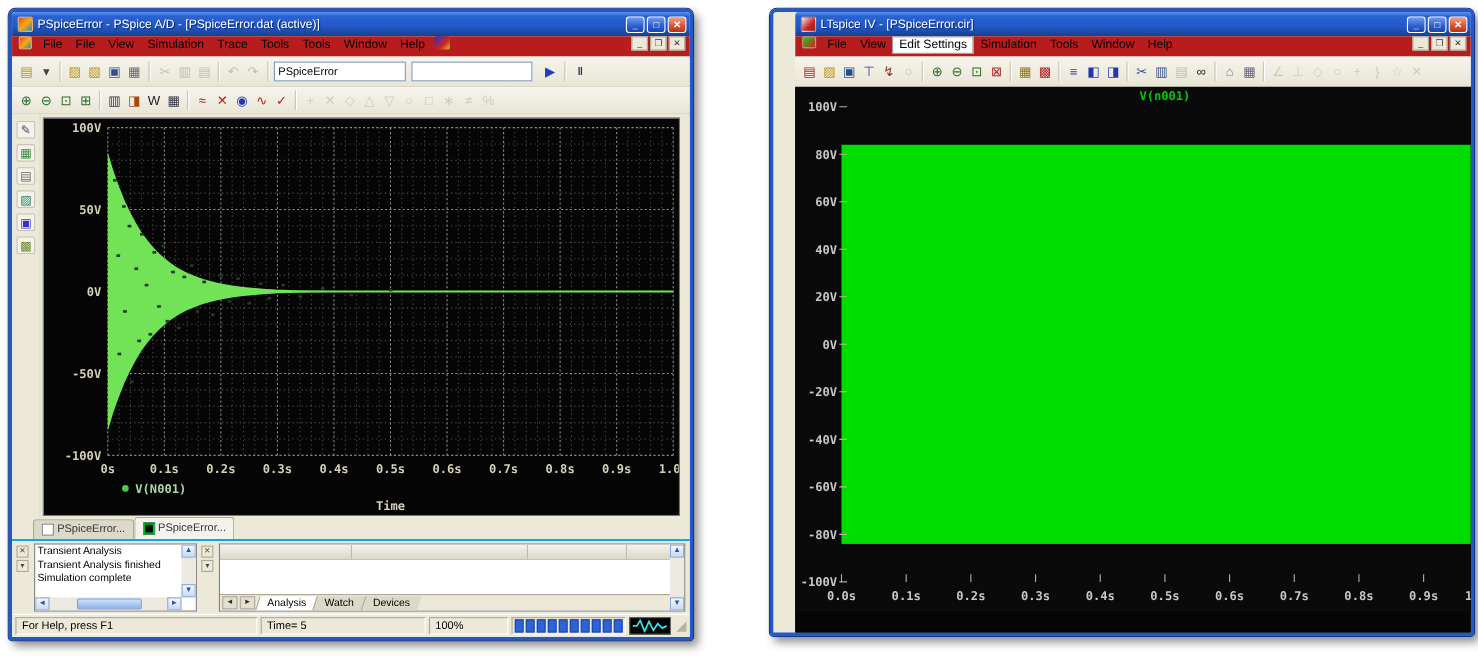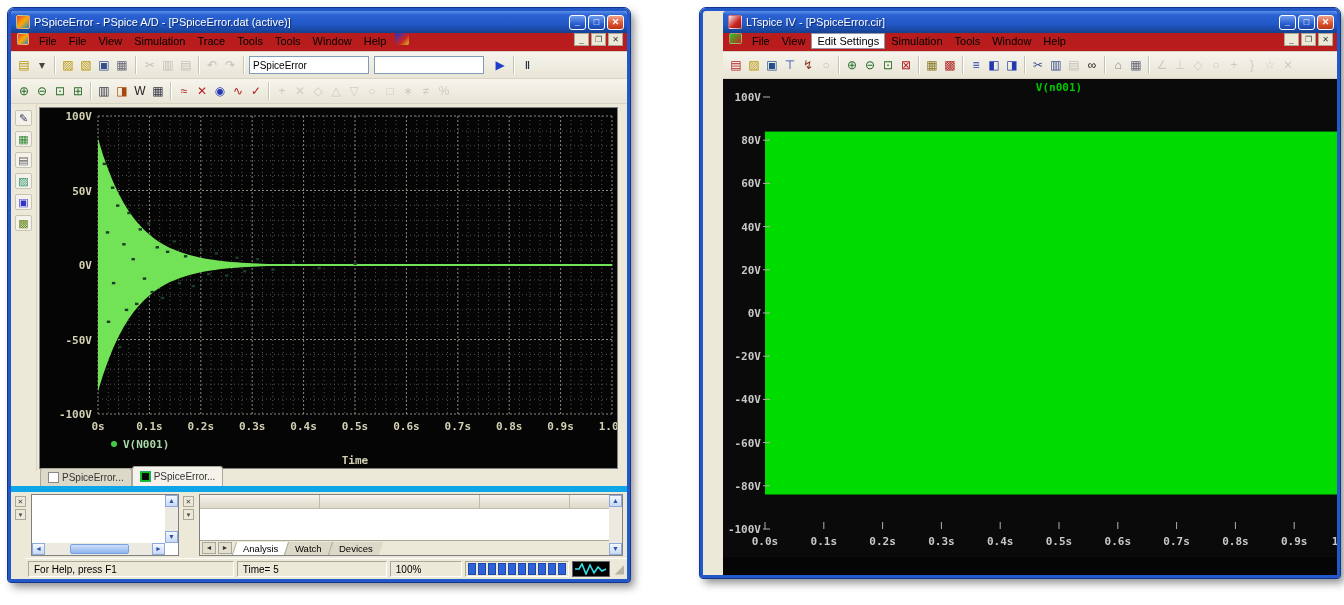--- a/index.html
+++ b/index.html
@@ -52,22 +52,22 @@
   .mainrow { flex:1 1 auto; display:flex; min-height:0; }
   .sidebar { flex:0 0 26px; display:flex; flex-direction:column; align-items:center;
     gap:5px; padding-top:6px; background:#ece9d8; border-right:1px solid #d8d4c4; }
   .sideicon { width:17px; height:16px; display:flex; align-items:center; justify-content:center;
     font-size:11px; border:1px solid #c8c4b4; border-radius:2px; background:#f4f2ea; }
   .plotpane { flex:1; padding:3px 9px 2px 2px; background:#ece9d8; min-width:0; }
   .plotblack { background:#050505; border:1px solid #808080; width:100%; height:100%; overflow:hidden; }
   svg text { font-family:"DejaVu Sans Mono", monospace; }
 
   
-  .doctabs { height:21px; flex:0 0 21px; display:flex; align-items:flex-end; padding-left:29px;
-    background:#ece9d8; border-bottom:6px solid #0ea5e9; }
+  .doctabs { height:21px; flex:0 0 21px; display:flex; align-items:flex-end; padding-left:19px;
+    background:#ece9d8; border-bottom:2px solid #0ea5e9; }
   .doctab { display:flex; align-items:center; gap:3px; height:18px; padding:0 7px; font-size:10px;
     border:1px solid #aca899; border-bottom:none; border-radius:3px 3px 0 0;
     background:#ddd9c8; color:#333; }
   .doctab.active { background:#f4f2ea; height:20px; font-weight:normal; }
   .tabico { width:11px; height:11px; border:1px solid #888; background:#fff; }
   .tabico.chart { background:#0a0a0a; border-color:#2a6; box-shadow:inset 0 0 0 1px #0c0; }
 
   
   .bottomrow { flex:0 0 66px; display:flex; gap:4px; padding:2px 4px; background:#ece9d8; }
   .panelctl { flex:0 0 12px; display:flex; flex-direction:column; gap:2px; padding-top:2px; }
@@ -96,21 +96,21 @@
     line-height:10px; text-align:center; color:#333; margin-right:2px; }
   .wtab { font-size:9.5px; padding:0 8px; height:13px; line-height:13px;
     border-left:1px solid #aca899; transform:skewX(-18deg); background:#ddd9c8; }
   .wtab > span { display:inline-block; transform:skewX(18deg); }
   .wtab.active { background:#fff; font-weight:normal; }
   .wvscroll { position:absolute; right:0; top:0; bottom:0; width:13px; background:#ece9e0;
     display:flex; flex-direction:column; justify-content:space-between; }
 
   
   .statusbar { height:21px; flex:0 0 21px; display:flex; align-items:flex-start; gap:3px;
-    padding:2px 3px; background:#ece9d8; border-top:1px solid #fff;margin-left:14px; }
+    padding:2px 3px; background:#ece9d8; border-top:1px solid #fff; }
   .spanel { height:16px; border:1px solid; border-color:#aca899 #fff #fff #aca899;
     padding:1px 5px; font-size:10px; line-height:13px; white-space:nowrap; overflow:hidden; }
   .sp-help { flex:1; }
   .sp-time { flex:0 0 150px; }
   .sp-zoom { flex:0 0 72px; }
   .pblocks { display:flex; gap:2px; align-items:center; height:16px; padding:0 2px; }
   .pblock { width:8px; height:12px; background:#2e62d8; border:1px solid #1c48a8; }
   .waveind { width:38px; height:16px; background:#000; border:1px solid #666;
     display:flex; align-items:center; justify-content:center; }
   .grip { margin-left:2px; color:#b8b4a4; font-size:12px; line-height:16px; }
@@ -371,20 +371,25 @@
       <span>PSpiceError...</span>
     </div>
   </div>
 
   <div class="bottomrow">
     <div class="panelctl">
       <span class="pcbtn">✕</span>
       <span class="pcbtn">▾</span>
     </div>
     <div class="outpanel">
+      <div class="outlines">
+          <div class="outline-item">Transient Analysis</div>
+          <div class="outline-item">Transient Analysis finished</div>
+          <div class="outline-item">Simulation complete</div>
+        </div>
       <div class="vscroll">
         <span class="sbtn">▲</span>
         <span class="sbtn">▼</span>
       </div>
       <div class="hscroll">
         <span class="sbtn">◄</span>
         <span class="hthumb"></span>
         <span class="sbtn">►</span>
       </div>
     </div>

